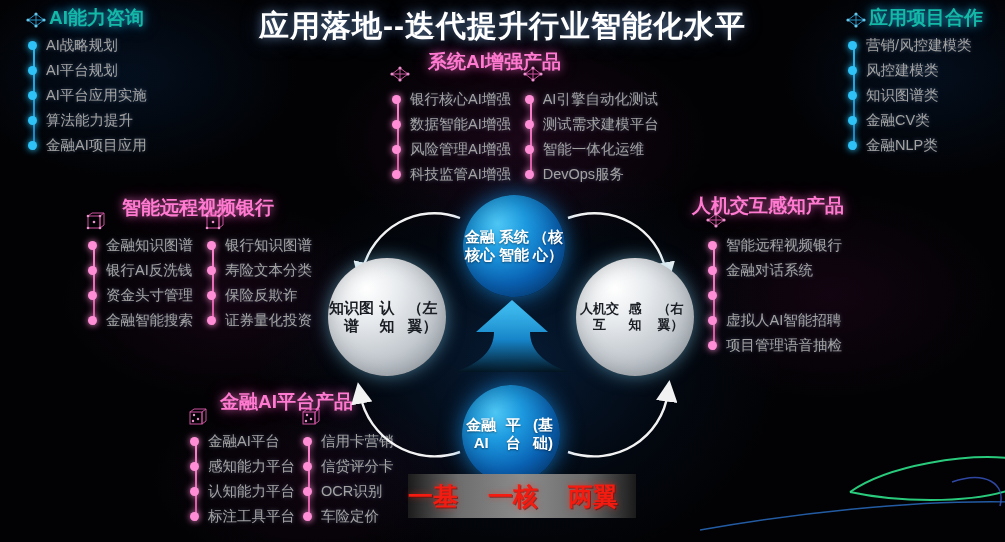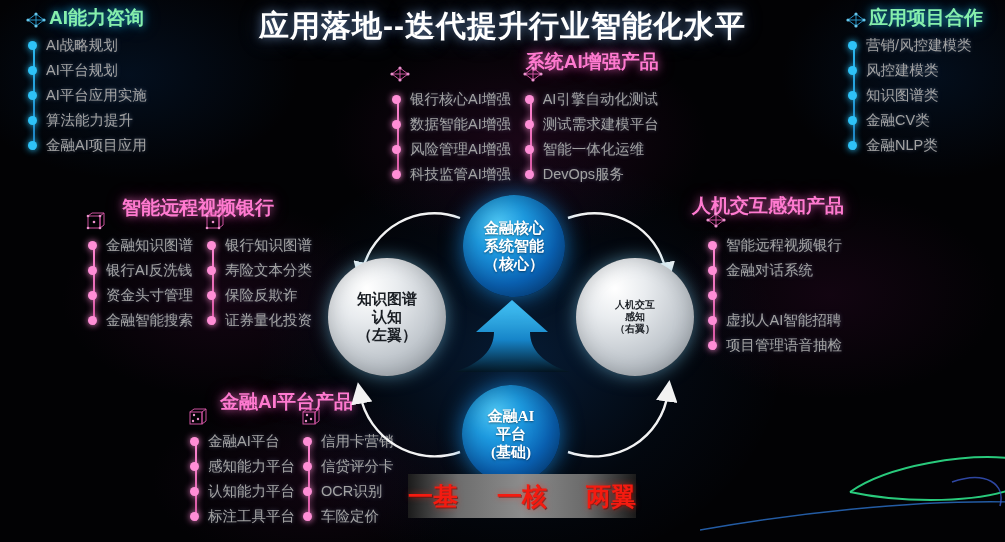--- a/index.html
+++ b/index.html
@@ -30,66 +30,66 @@
   
   .main-title{
     position:absolute;left:0;top:6px;width:1005px;text-align:center;
     font-size:30px;font-weight:bold;color:#fff;letter-spacing:1px;
     text-shadow:0 0 10px rgba(160,200,255,.55),0 0 22px rgba(90,150,230,.35);
   }
 
   
   .group{position:absolute;}
   .group-title{font-size:19px;font-weight:bold;white-space:nowrap;line-height:1;}
-  .t-cyan{color:#86efac;text-shadow:0 0 9px rgba(39,196,244,.75),0 0 18px rgba(20,120,190,.45);padding-left:21px;}
+  .t-cyan{color:#14b8a6;text-shadow:0 0 9px rgba(39,196,244,.75),0 0 18px rgba(20,120,190,.45);padding-left:21px;}
   .t-pink{color:#ff7ad0;text-shadow:0 0 9px rgba(255,122,208,.7),0 0 18px rgba(190,40,140,.45);}
 
   .cols{display:flex;gap:14px;margin-top:6px;}
   .col{position:relative;padding-left:18px;}
   .col .spine{
     position:absolute;left:5px;top:12px;bottom:8px;width:2px;border-radius:1px;
   }
   .sp-cyan{background:linear-gradient(#2bb8ef,#1d7fc0);box-shadow:0 0 6px rgba(43,184,239,.8);}
   .sp-pink{background:linear-gradient(#ff86d2,#d5539f);box-shadow:0 0 6px rgba(255,134,210,.75);}
 
   .node-icon{position:absolute;left:-5px;top:-22px;width:26px;height:22px;opacity:.92;}
 
   .item{position:relative;display:flex;align-items:center;height:25px;white-space:nowrap;}
   .dot{position:absolute;left:-18px;width:9px;height:9px;border-radius:50%;}
   .d-cyan{background:#2ec2f7;box-shadow:0 0 7px rgba(46,194,247,.95);}
   .d-pink{background:#ff8ed6;box-shadow:0 0 7px rgba(255,142,214,.9);}
   .item span.lbl{font-size:14.5px;color:#a3a3a3;text-shadow:0 0 4px rgba(180,210,255,.35);}
 
   
   .diagram{position:absolute;left:300px;top:180px;width:420px;height:320px;}
-  .circle{position:absolute;border-radius:50%;display:flex;flex-direction:column;
-          align-items:center;justify-content:center;text-align:center;line-height:1.22;font-family:Liberation Serif, serif;}
+  .circle{position:absolute;border-radius:50%;display:flex;flex-direction:row;
+          align-items:center;justify-content:center;text-align:center;line-height:1.22;}
   .c-blue{
     background:radial-gradient(circle at 34% 28%,#4fc8f5 0%,#1d9ae0 28%,#0a63b6 62%,#05366f 100%);
     box-shadow:0 0 22px rgba(25,140,225,.75),inset 0 0 24px rgba(0,0,0,.28);
     color:#fff;font-weight:bold;text-shadow:0 1px 2px rgba(0,0,0,.45);
   }
   .c-gray{
     background:radial-gradient(circle at 33% 26%,#ffffff 0%,#e9ecef 26%,#c3c9cf 60%,#8f979f 100%);
     box-shadow:0 0 18px rgba(120,200,235,.55),inset 0 0 20px rgba(0,0,0,.18);
     color:#1a1e24;font-weight:bold;
   }
   .c-core{left:163px;top:15px;width:102px;height:102px;font-size:15px;}
   .c-left{left:28px;top:78px;width:118px;height:118px;font-size:15px;}
-  .c-right{left:276px;top:78px;width:118px;height:118px;font-size:10px;}
+  .c-right{left:276px;top:78px;width:118px;height:118px;font-size:13px;}
   .c-base{left:162px;top:205px;width:98px;height:98px;font-size:15px;}
   .circle .ln{display:block;}
 
   .arrow-up{position:absolute;left:152px;top:118px;width:120px;height:82px;}
 
   
   .slogan-panel{
     position:absolute;left:408px;top:474px;width:228px;height:44px;
     background:linear-gradient(90deg,#1b1b1b 0%,#6d6d6d 22%,#8c8c8c 50%,#6a6a6a 78%,#1a1a1a 100%);
-    display:flex;align-items:center;justify-content:space-between;gap:22px;
+    display:flex;align-items:center;justify-content:flex-start;gap:30px;
   }
   .slogan-panel .w{
     font-size:25px;font-weight:bold;color:#f41b10;
     text-shadow:0 0 6px rgba(255,30,10,.55),1px 1px 0 rgba(90,0,0,.6);
   }
 
   .neon-lines{position:absolute;left:700px;top:430px;width:310px;height:112px;}
 </style>
 </head>
 <body>
@@ -180,21 +180,21 @@
           </div>
         <div class="item">
             <i class="dot d-cyan"></i>
             <span class="lbl">金融NLP类</span>
           </div>
       </div>
     </div>
   </div>
 
   <div class="group" style="left:392px;top:52px;">
-    <div class="group-title t-pink" style="margin-left:36px;text-align:right;">系统AI增强产品</div>
+    <div class="group-title t-pink" style="margin-left:36px;">系统AI增强产品</div>
     <div class="cols" style="margin-top:16px;">
       <div class="col">
         <svg class="node-icon" viewBox="0 0 26 22">
           <g stroke="#e95fb5" stroke-width="1" fill="none" opacity=".95">
             <path d="M13 3 L5 9 L13 15 L21 9 Z"></path>
               <path d="M13 3 L13 15"></path>
               <path d="M5 9 L21 9"></path>
           </g>
           <circle cx="13" cy="3" r="1.6" fill="#ff9ede"></circle>
             <circle cx="5" cy="9" r="1.6" fill="#ff9ede"></circle>

